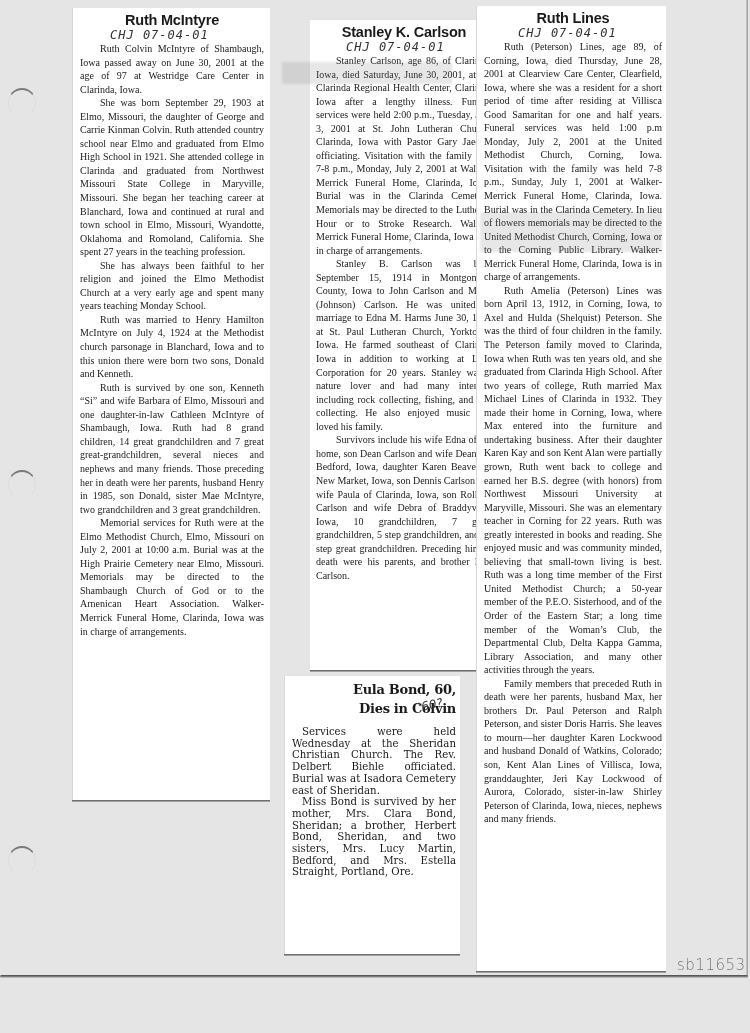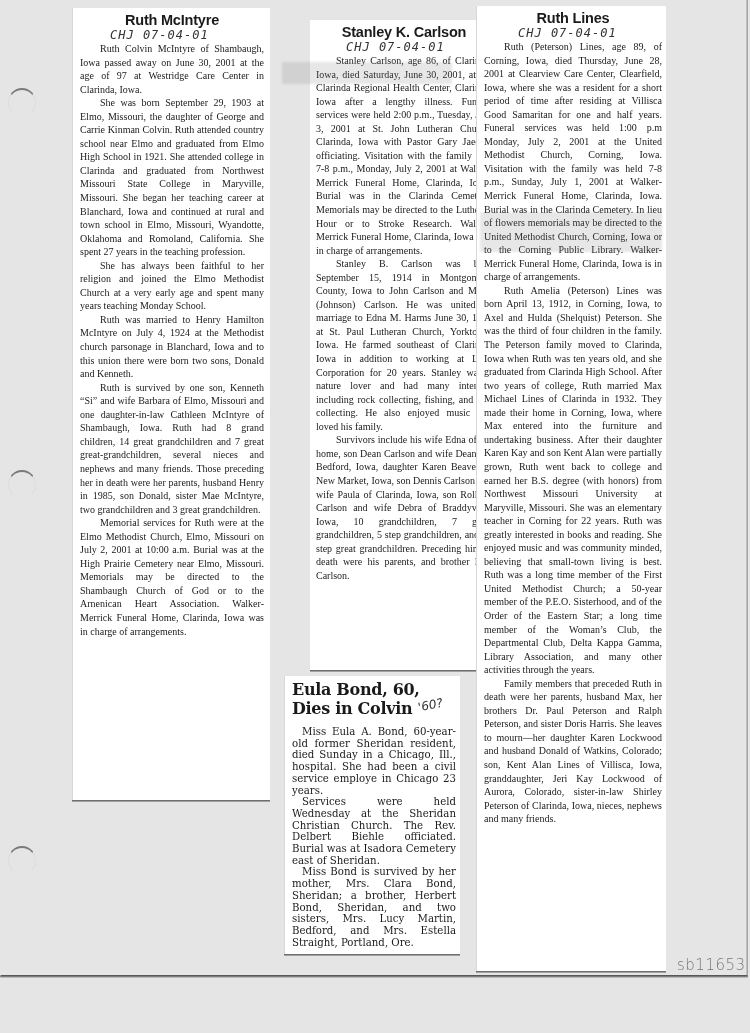--- a/index.html
+++ b/index.html
@@ -49,21 +49,21 @@
       font-size: 12px; color: #333; letter-spacing: 1px;
       font-style: italic; margin: 0; line-height: 14px;
     }
     .body-text {
       font-size: 10px; line-height: 13.55px; text-align: justify;
       margin: 0;
     }
     .body-text p { margin: 0; text-indent: 20px; }
     .old-head {
       font-family: "DejaVu Serif", serif; font-weight: bold;
-      font-size: 16px; line-height: 19px; margin: 0; letter-spacing: -0.3px;
+      font-size: 13px; line-height: 19px; margin: 0; letter-spacing: -0.3px; text-align: right;
     }
     .old-text {
       font-family: "DejaVu Serif", serif;
       font-size: 10.2px; line-height: 11.7px; text-align: justify; margin: 0;
     }
     .old-text p { margin: 0; text-indent: 10px; }
     .smudge {
       position: absolute; background: rgba(120,120,120,0.18);
       filter: blur(1px);
     }
@@ -114,21 +114,20 @@
   </div>
   <div class="smudge" style="left:282px; top:62px; width:170px; height:22px;"></div>
 
   <div class="clip" style="left:284px; top:676px; width:176px; height:280px; padding:4px 4px 0 8px;">
     <div class="rule-left"></div>
     <h2 class="old-head">
       <span>Eula Bond, 60,</span><br>
       <span>Dies in Colvin</span>
     </h2>
     <div class="old-text" style="margin-top:8px">
-      <p>Miss Eula A. Bond, 60-year-old former Sheridan resident, died Sunday in a Chicago, Ill., hospital. She had been a civil service employe in Chicago 23 years.</p>
       <p>Services were held Wednesday at the Sheridan Christian Church. The Rev. Delbert Biehle officiated. Burial was at Isadora Cemetery east of Sheridan.</p>
       <p>Miss Bond is survived by her mother, Mrs. Clara Bond, Sheridan; a brother, Herbert Bond, Sheridan, and two sisters, Mrs. Lucy Martin, Bedford, and Mrs. Estella Straight, Portland, Ore.</p>
     </div>
     <div class="rule-bottom"></div>
   </div>
   <div class="margin-note">'60?</div>
 
   <div class="clip" style="left:476px; top:6px; width:190px; height:967px; padding:4px 4px 0 8px;">
     <div class="rule-left"></div>
     <h2 class="headline-sans">Ruth Lines</h2>

